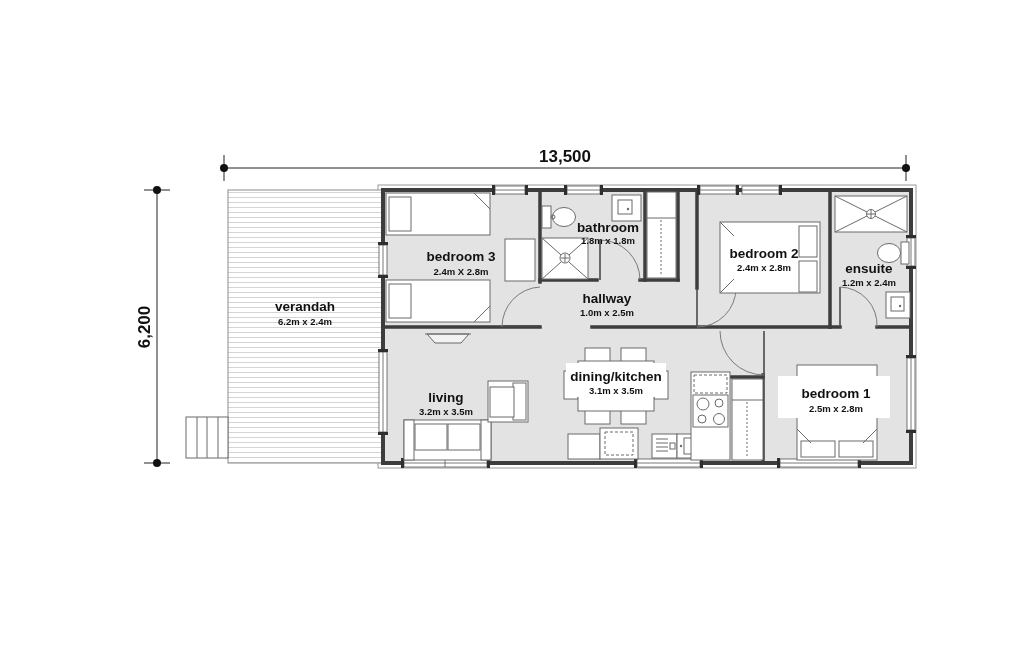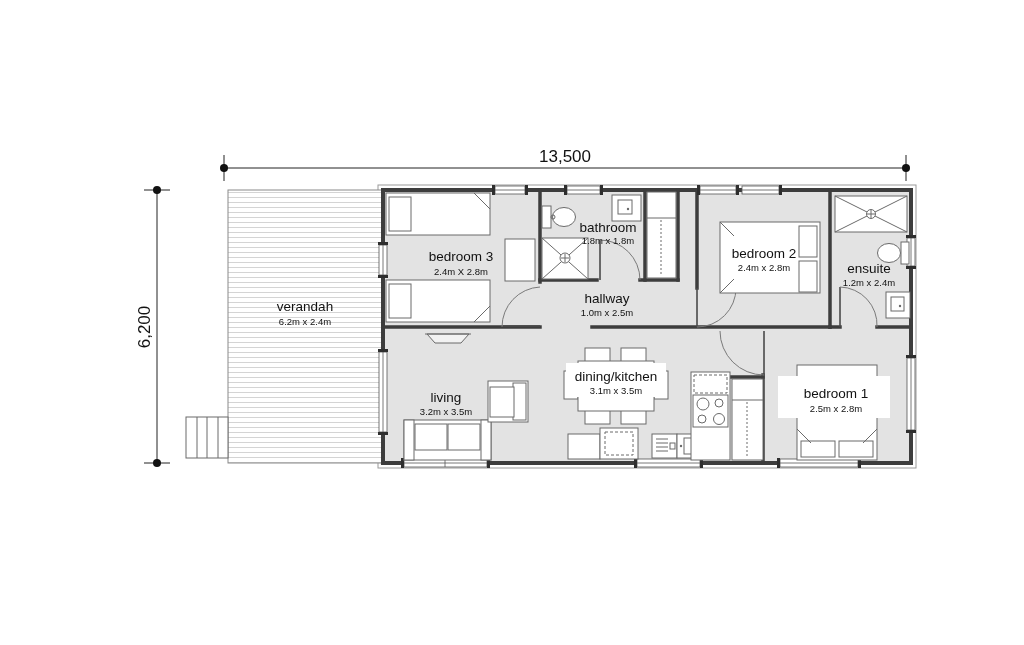--- a/index.html
+++ b/index.html
@@ -1,16 +1,16 @@
 <!DOCTYPE html>
 <html><head>
 <meta charset="utf-8">
 <style>
   html,body{margin:0;padding:0;background:#ffffff;}
-  .stage{width:1024px;height:493px;position:relative;background:#ffffff;overflow:hidden;}
+  .stage{width:1024px;height:493px;position:relative;background:#ffffff;overflow:hidden;font-weight:bold;}
   svg{display:block;}
   text{font-family:"Liberation Sans", sans-serif;fill:#111;}
   .room-name{font-size:13.5px;}
   .room-dims{font-size:9.5px;}
   .dim-label{font-size:17px;}
   .wall{stroke:#3d3d3d;stroke-width:3.5;stroke-linecap:square;}
   .furn{stroke:#6a6a6a;stroke-width:1;fill:#ffffff;}
   .furnline{stroke:#6a6a6a;stroke-width:1;fill:none;}
   .door{stroke:#7a7a7a;stroke-width:1;fill:none;}
   .leaf{stroke:#4a4a4a;stroke-width:1.6;}

